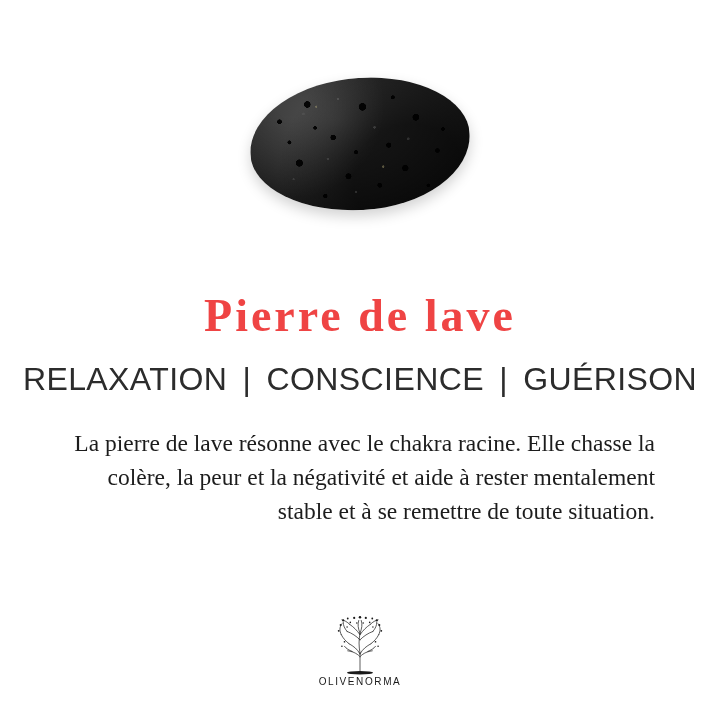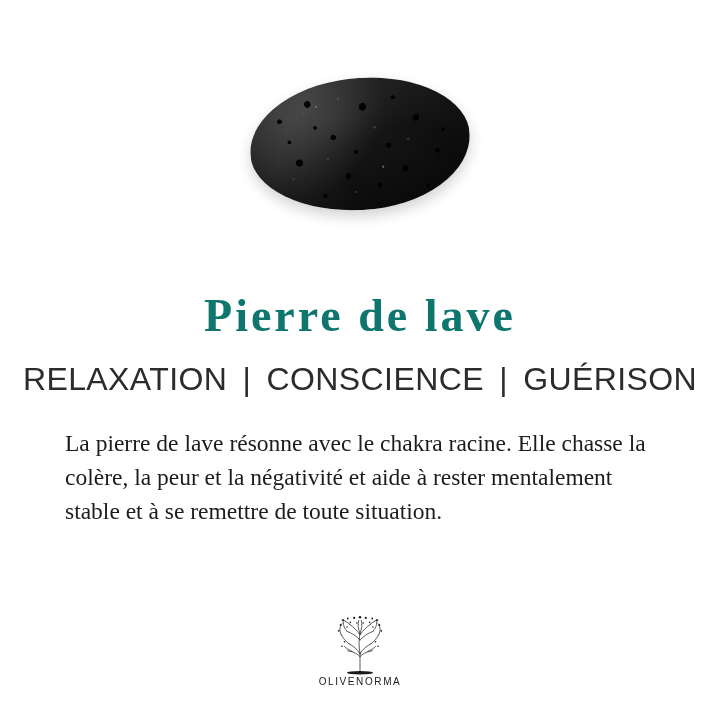--- a/index.html
+++ b/index.html
@@ -87,21 +87,21 @@
       radial-gradient(circle at 31% 20%, rgba(190,180,130,0.45) 0 0.9px, transparent 1.3px);
     opacity: 0.9;
   }
 
   
   .title {
     margin-top: 80px;
     font-family: "Liberation Serif", serif;
     font-weight: 700;
     font-size: 46px;
-    color: #0f766e;
+    color: #ef4444;
     letter-spacing: 3px;
     text-align: center;
     line-height: 1;
   }
   .subtitle {
     margin-top: 22px;
     font-family: "Liberation Sans", sans-serif;
     font-size: 32px;
     color: #2c2c2c;
     letter-spacing: 0.4px;
@@ -112,21 +112,21 @@
     padding: 0 6px;
     color: #2c2c2c;
   }
   .description {
     margin-top: 28px;
     width: 590px;
     font-family: "Liberation Serif", serif;
     font-size: 23.5px;
     line-height: 1.45;
     color: #1c1c1c;
-    text-align: left;
+    text-align: right;
   }
 
   
   .logo-block {
     position: absolute;
     left: 0;
     right: 0;
     bottom: 32px;
     display: flex;
     flex-direction: column;

